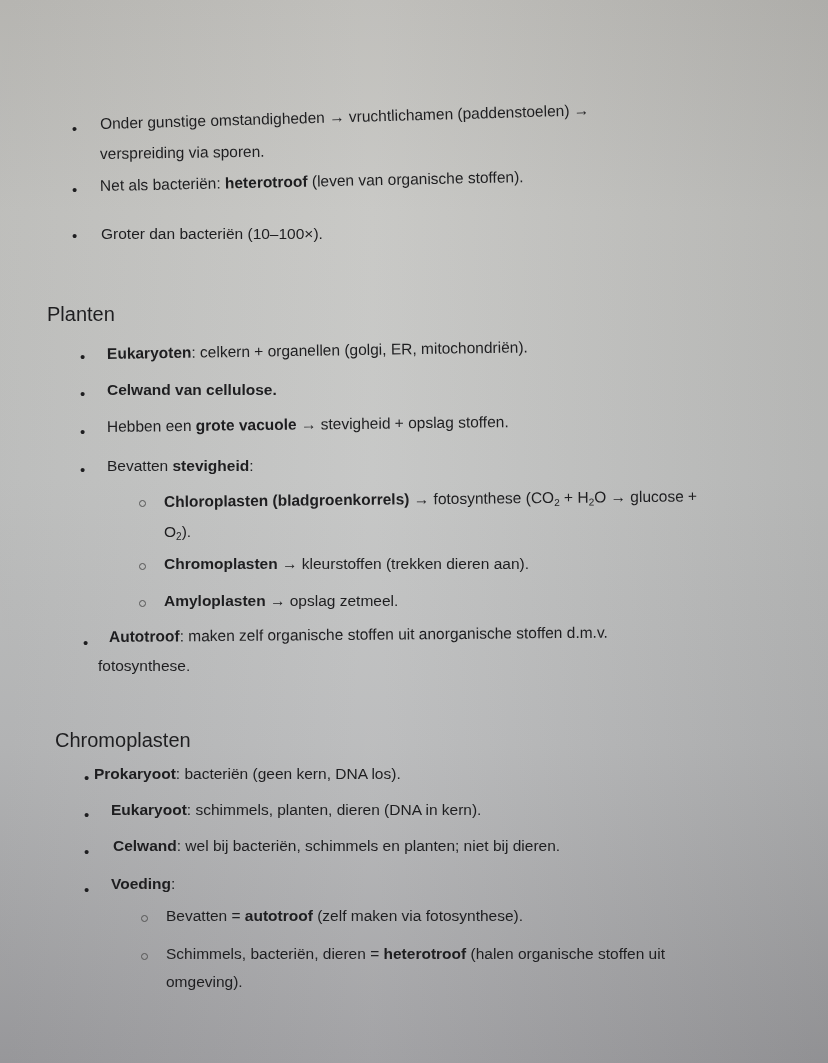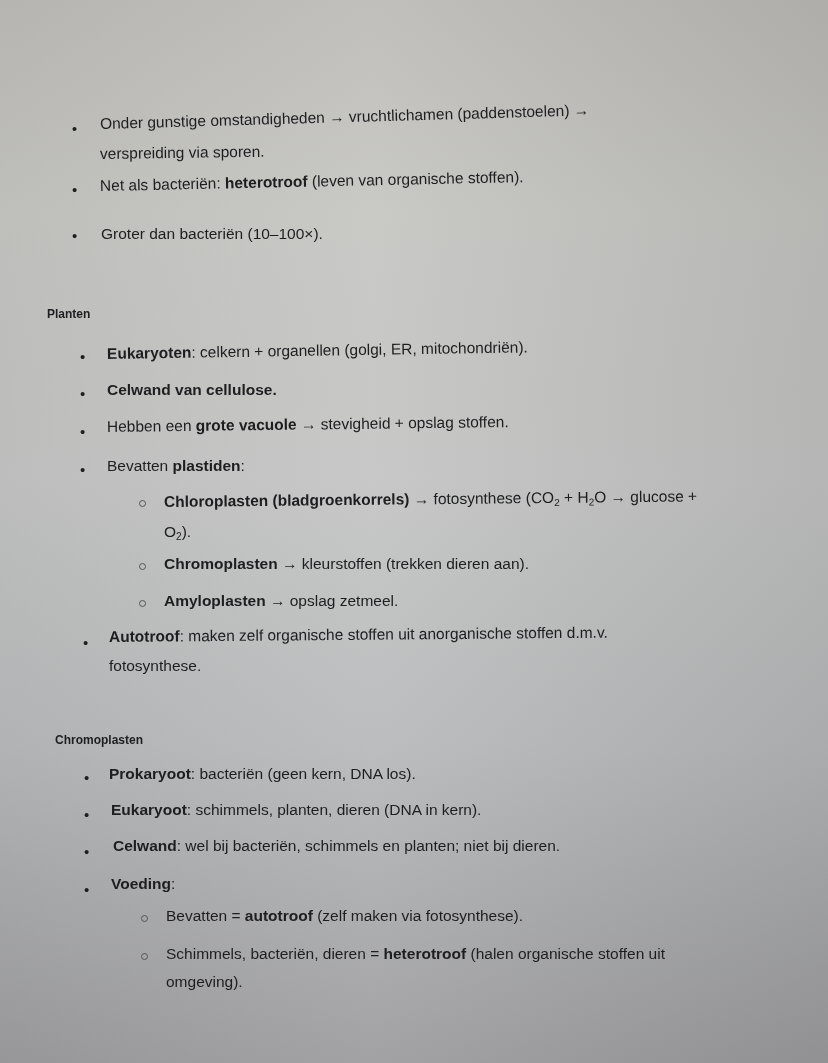--- a/index.html
+++ b/index.html
@@ -7,21 +7,21 @@
     width:828px; height:1063px; overflow:hidden; position:relative;
     background: linear-gradient(180deg, #bdbcb8 0%, #c6c6c3 20%, #c4c5c4 45%, #b9babb 70%, #9d9da0 100%);
     font-family: "Liberation Sans", sans-serif;
     color:#1e1e20;
   }
   .shade { position:absolute; inset:0; pointer-events:none;
     background: linear-gradient(90deg, rgba(0,0,0,0.04) 0%, rgba(255,255,255,0.05) 45%, rgba(0,0,0,0.08) 100%); }
   .line { position:absolute; font-size:15.5px; line-height:20px; white-space:nowrap; }
   .bullet { position:absolute; font-size:15px; line-height:20px; }
   .circle { position:absolute; width:5px; height:5px; border:1.2px solid #555; border-radius:50%; }
-  .heading { position:absolute; font-size:12px; font-weight:bold; line-height:20px; }
+  .heading { position:absolute; font-size:20px; font-weight:normal; line-height:20px; }
   b { font-weight:bold; }
   sub { font-size:10px; vertical-align:-3px; }
 </style>
 </head>
 <body>
 
 <div class="shade"></div>
 
 <span class="bullet" style="left:72px;top:119px;transform:rotate(-1.2deg)">•</span>
 <div class="line" style="left:100px;top:114px;transform:rotate(-1.6deg);transform-origin:left"><span>Onder gunstige omstandigheden → vruchtlichamen (paddenstoelen) →</span></div>
@@ -38,40 +38,40 @@
 <span class="bullet" style="left:80px;top:347px">•</span>
 <div class="line" style="left:107px;top:344px;transform:rotate(-0.9deg);transform-origin:left"><b>Eukaryoten</b><span>: celkern + organellen (golgi, ER, mitochondriën).</span></div>
 
 <span class="bullet" style="left:80px;top:384px">•</span>
 <div class="line" style="left:107px;top:380px"><b>Celwand van cellulose.</b></div>
 
 <span class="bullet" style="left:80px;top:422px">•</span>
 <div class="line" style="left:107px;top:417px;transform:rotate(-0.7deg);transform-origin:left"><span>Hebben een </span><b>grote vacuole</b><span> → stevigheid + opslag stoffen.</span></div>
 
 <span class="bullet" style="left:80px;top:460px">•</span>
-<div class="line" style="left:107px;top:456px"><span>Bevatten </span><b>plastiden</b><span>:</span></div>
+<div class="line" style="left:107px;top:456px"><span>Bevatten </span><b>stevigheid</b><span>:</span></div>
 
 <span class="circle" style="left:139px;top:500px"></span>
 <div class="line" style="left:164px;top:492px;transform:rotate(-0.6deg);transform-origin:left"><b>Chloroplasten (bladgroenkorrels)</b><span> → fotosynthese (CO</span><sub>2</sub><span> + H</span><sub>2</sub><span>O → glucose +</span></div>
 <div class="line" style="left:164px;top:522px"><span>O</span><sub>2</sub><span>).</span></div>
 
 <span class="circle" style="left:139px;top:563px"></span>
 <div class="line" style="left:164px;top:554px"><b>Chromoplasten</b><span> → kleurstoffen (trekken dieren aan).</span></div>
 
 <span class="circle" style="left:139px;top:600px"></span>
 <div class="line" style="left:164px;top:591px"><b>Amyloplasten</b><span> → opslag zetmeel.</span></div>
 
 <span class="bullet" style="left:83px;top:633px">•</span>
 <div class="line" style="left:109px;top:627px;transform:rotate(-0.5deg);transform-origin:left"><b>Autotroof</b><span>: maken zelf organische stoffen uit anorganische stoffen d.m.v.</span></div>
-<div class="line" style="left:109px;top:656px"><span>fotosynthese.</span></div>
+<div class="line" style="left:98px;top:656px"><span>fotosynthese.</span></div>
 
 <div class="heading" style="left:55px;top:730px">Chromoplasten</div>
 
 <span class="bullet" style="left:84px;top:768px">•</span>
-<div class="line" style="left:109px;top:764px"><b>Prokaryoot</b><span>: bacteriën (geen kern, DNA los).</span></div>
+<div class="line" style="left:94px;top:764px"><b>Prokaryoot</b><span>: bacteriën (geen kern, DNA los).</span></div>
 
 <span class="bullet" style="left:84px;top:805px">•</span>
 <div class="line" style="left:111px;top:800px"><b>Eukaryoot</b><span>: schimmels, planten, dieren (DNA in kern).</span></div>
 
 <span class="bullet" style="left:84px;top:842px">•</span>
 <div class="line" style="left:113px;top:836px"><b>Celwand</b><span>: wel bij bacteriën, schimmels en planten; niet bij dieren.</span></div>
 
 <span class="bullet" style="left:84px;top:880px">•</span>
 <div class="line" style="left:111px;top:874px"><b>Voeding</b><span>:</span></div>
 

